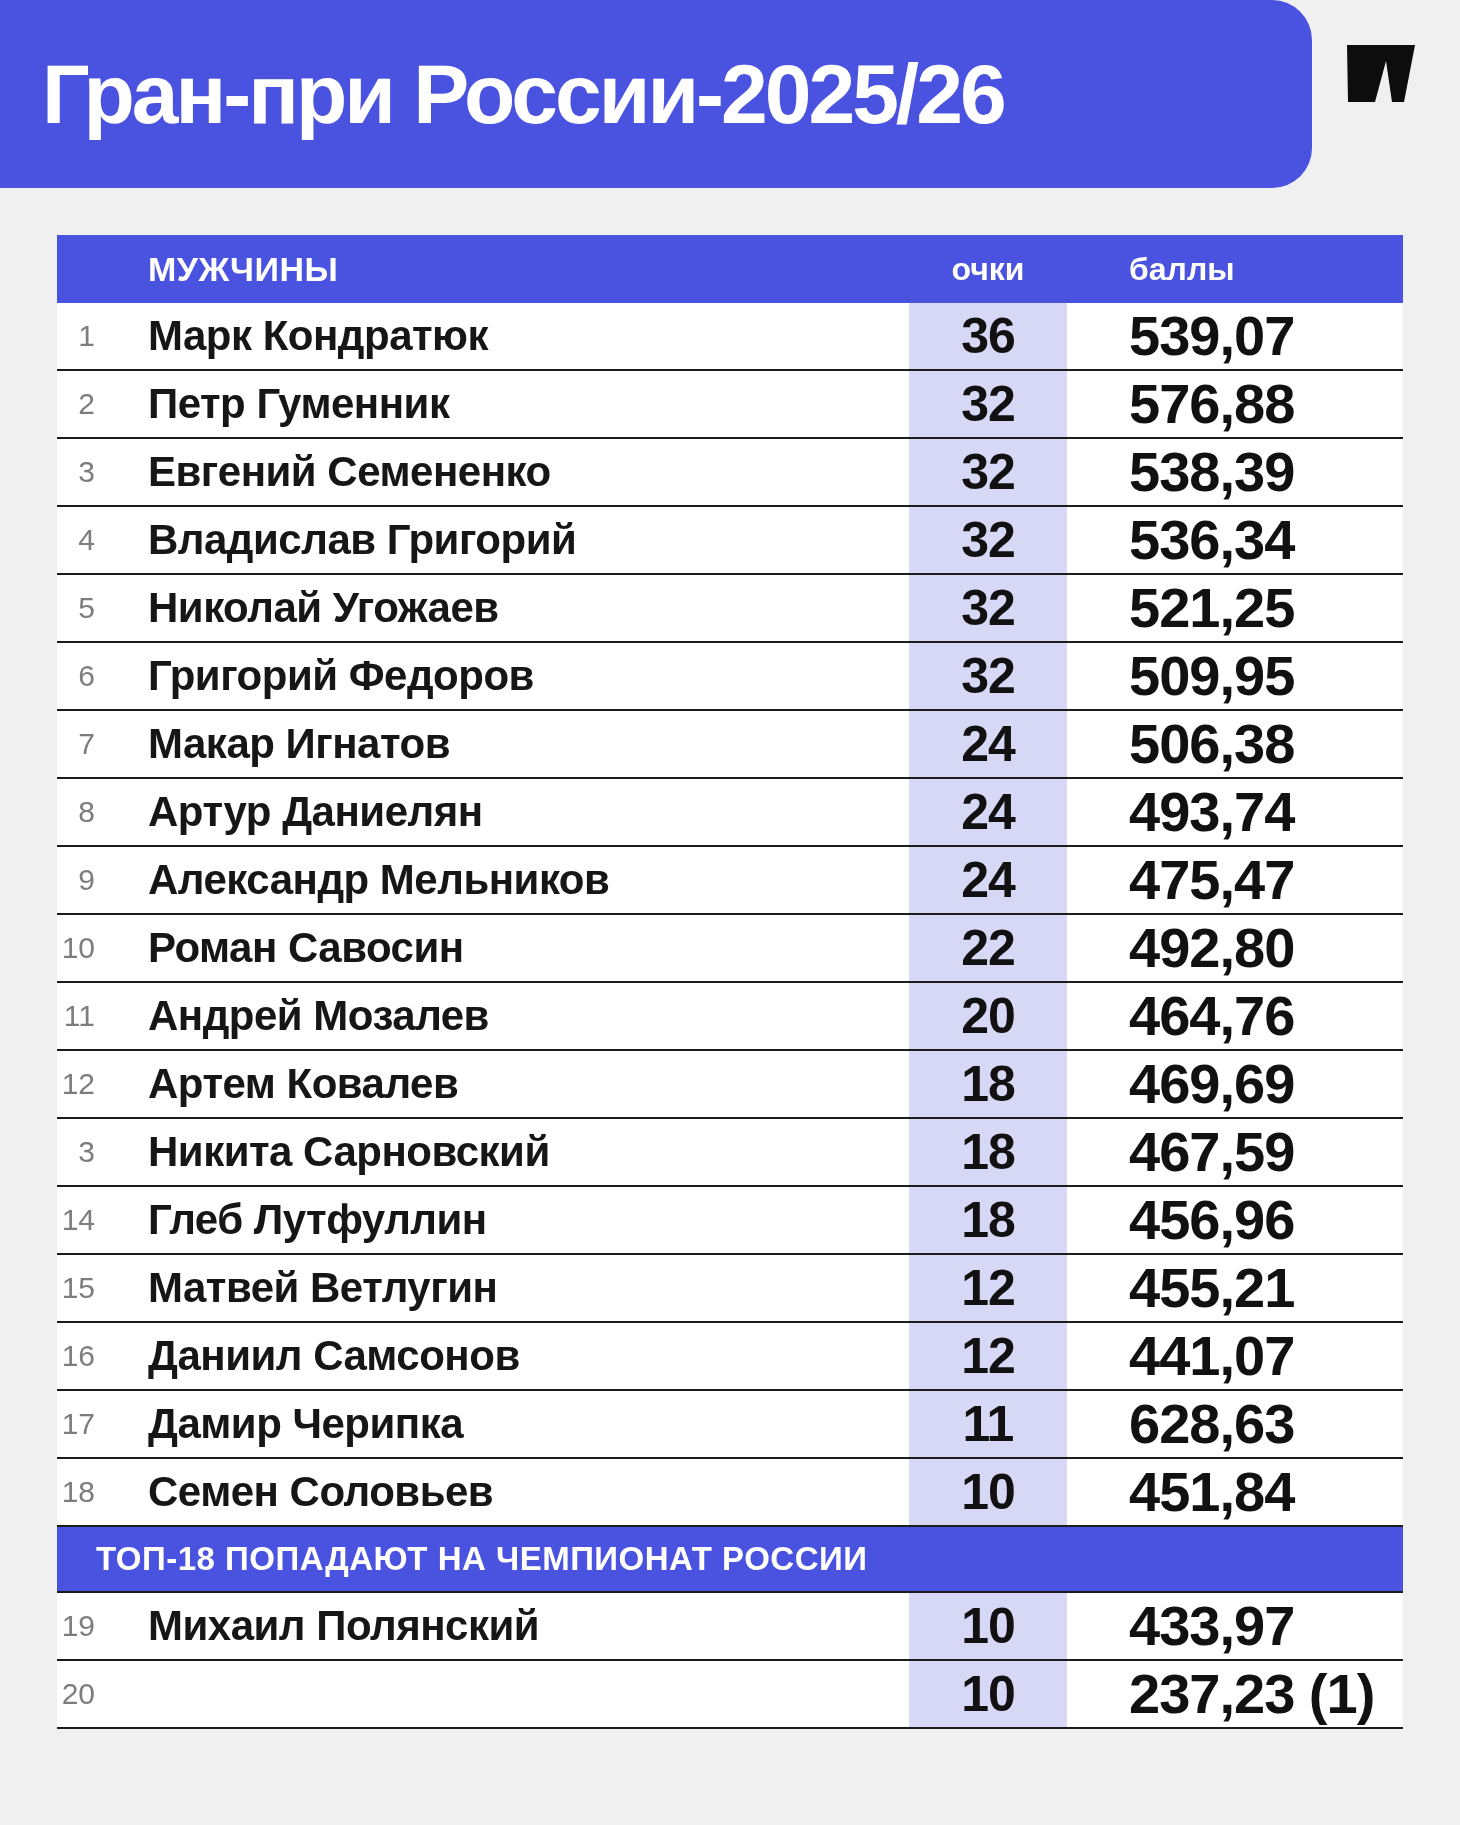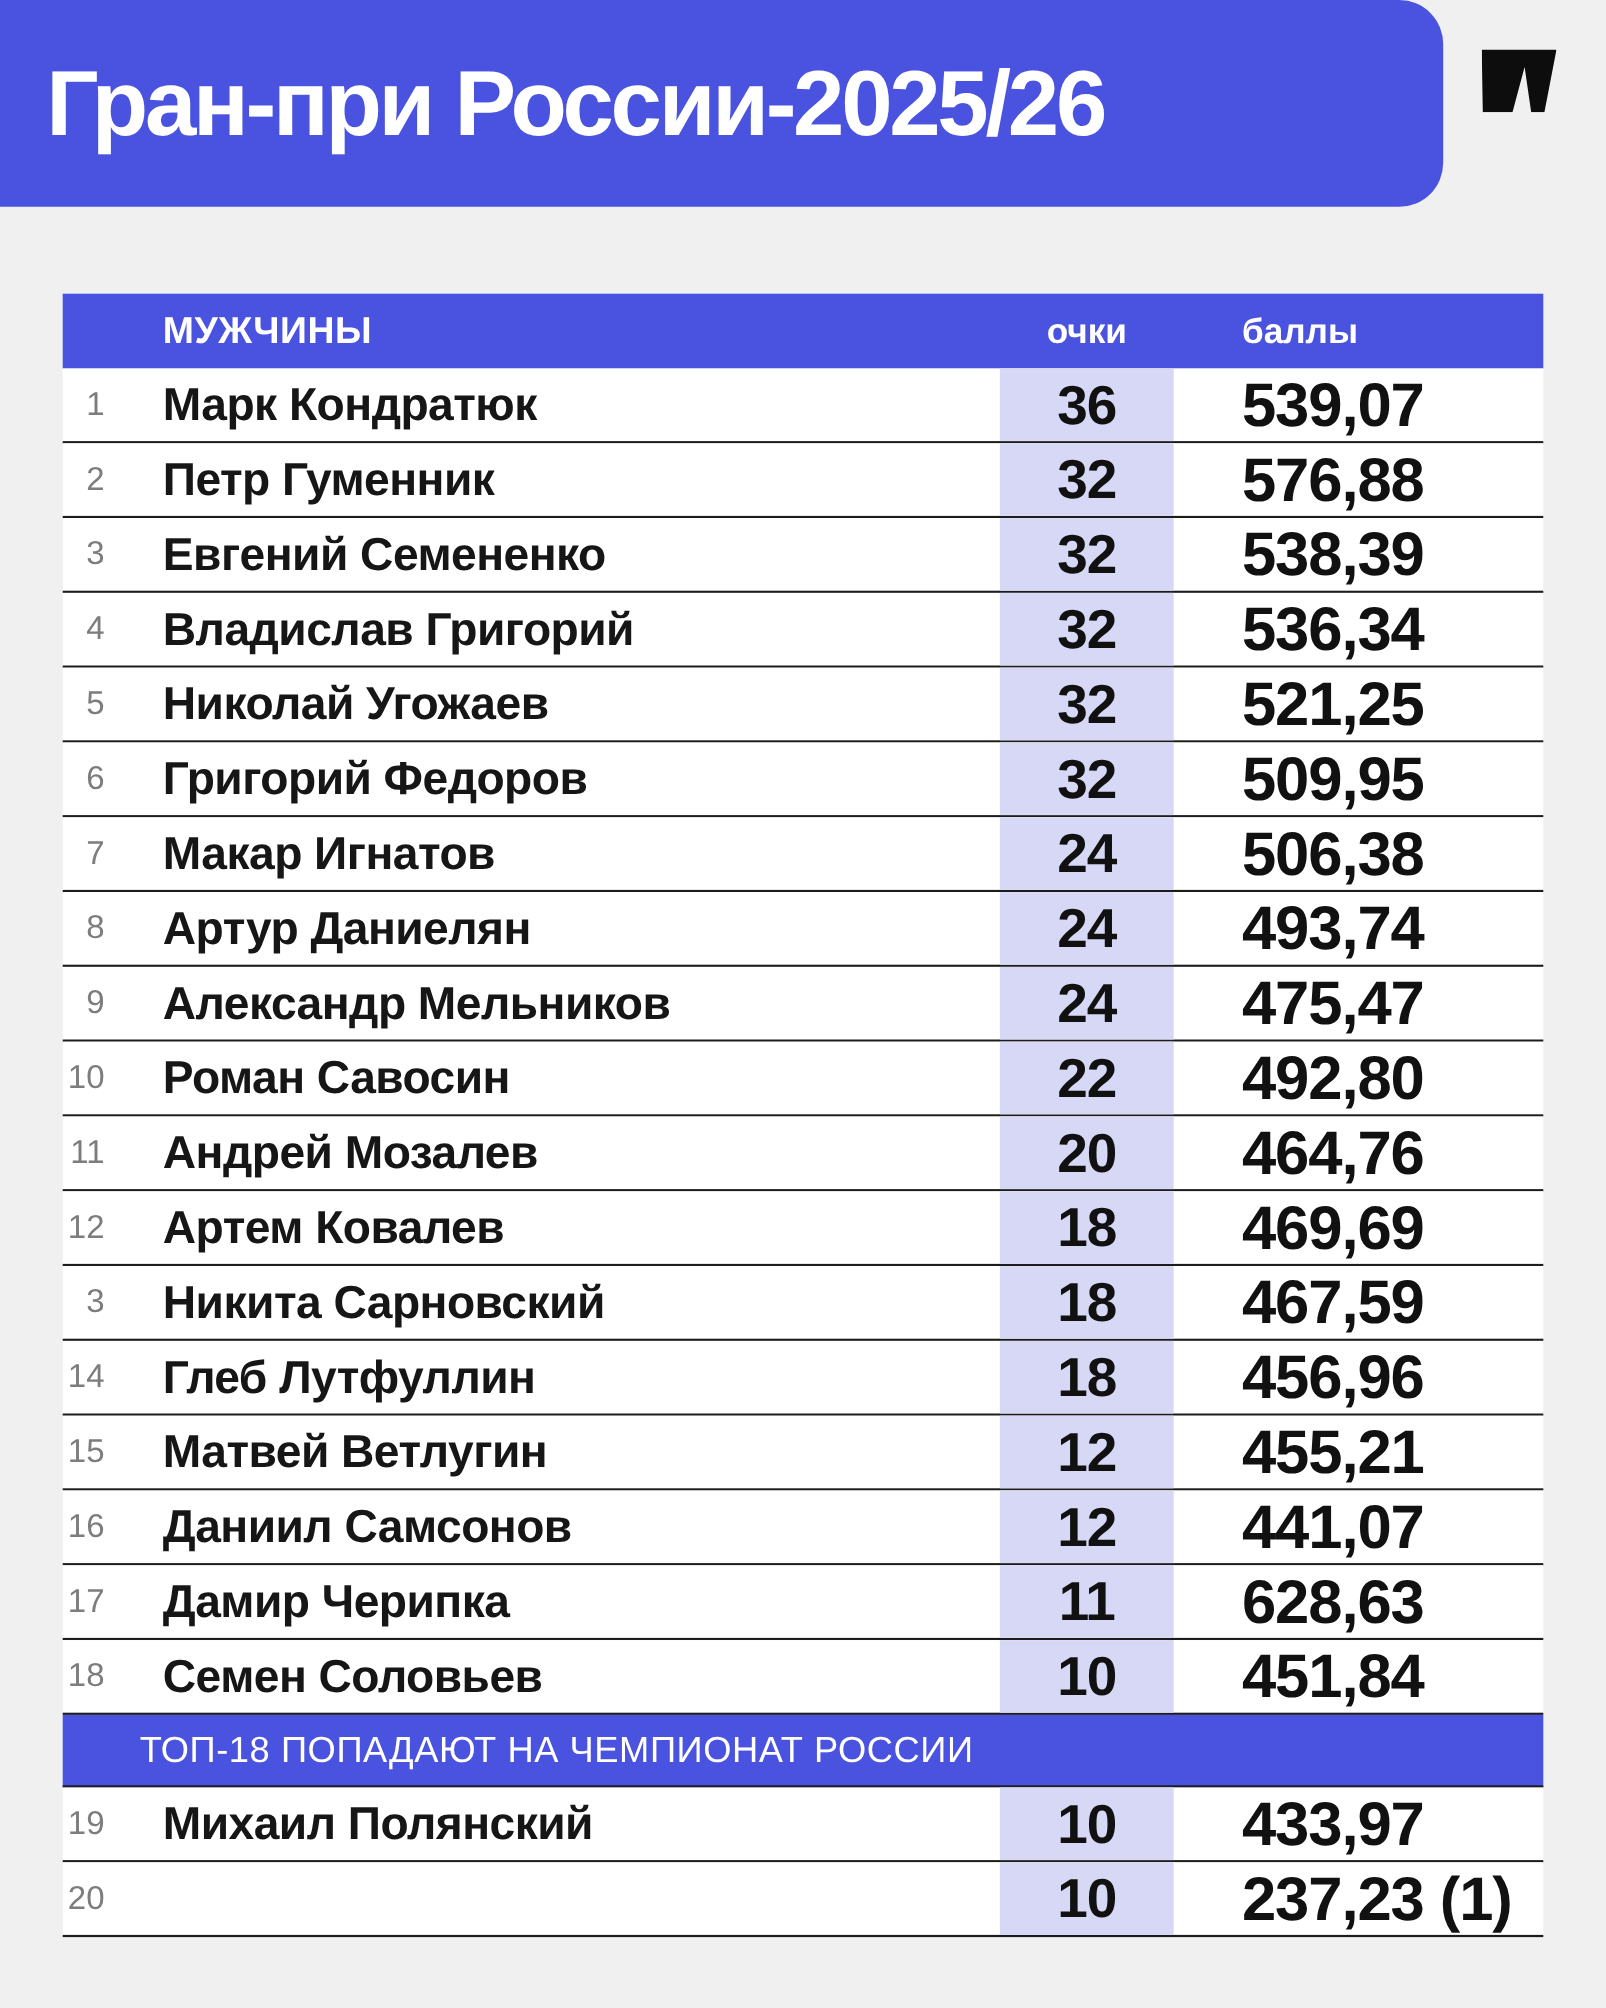--- a/index.html
+++ b/index.html
@@ -30,21 +30,21 @@
     padding-left:42px;
     font-size:84px;font-weight:700;color:#ffffff;
     letter-spacing:-3px;white-space:nowrap;
   }
   
   .logo{position:absolute;left:1347px;top:45px;width:68px;height:57px;}
   .logo svg{display:block;width:100%;height:100%;}
   .logo polygon{fill:#0d0d0d;}
   
   .table{
-    position:absolute;left:57px;top:235px;width:1346px;margin-top:32px;
+    position:absolute;left:57px;top:235px;width:1346px;
   }
   .thead{
     position:relative;height:68px;background:var(--accent);
   }
   .thead span{position:absolute;top:0;line-height:68px;color:#fff;font-weight:700;}
   .section-title{left:91px;font-size:34px;letter-spacing:0.5px;}
   .col-points{left:852px;width:158px;text-align:center;font-size:32px;}
   .col-score{left:1072px;font-size:32px;}
   .row{
     position:relative;height:68px;background:#ffffff;
@@ -69,22 +69,22 @@
     position:absolute;left:1072px;top:0;height:66px;line-height:66px;
     font-size:56px;font-weight:700;color:#111;letter-spacing:-1px;
     white-space:nowrap;
   }
   .divider-row{
     position:relative;height:66px;background:var(--accent);
     border-bottom:2px solid var(--line);
     display:flex;align-items:center;
   }
   .divider-row span{
-    padding-left:70px;
-    font-size:33px;font-weight:400;color:#ffffff;letter-spacing:0.5px;
+    padding-left:39px;
+    font-size:33px;font-weight:700;color:#ffffff;letter-spacing:0.5px;
     white-space:nowrap;
     text-align:center;
   }
 </style>
 </head>
 <body>
 
 <div class="page">
 
   <div class="banner">

